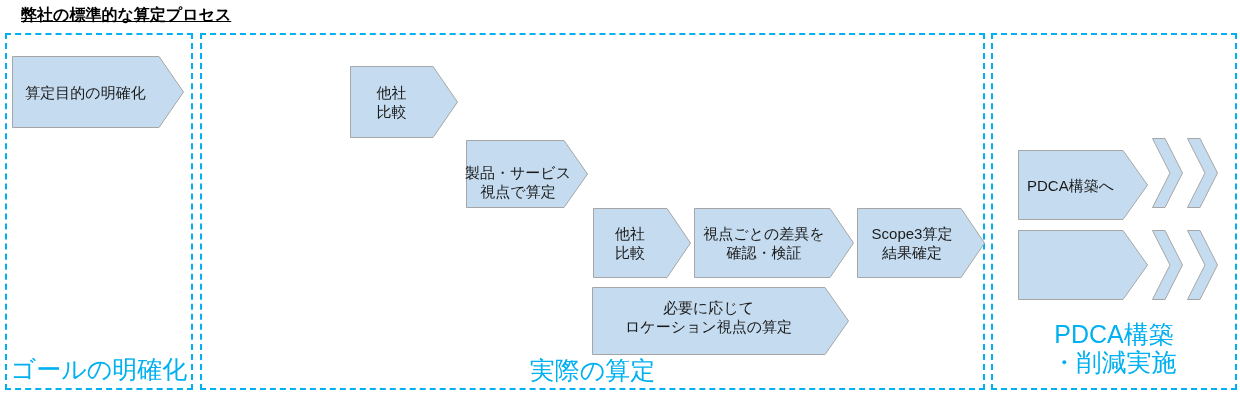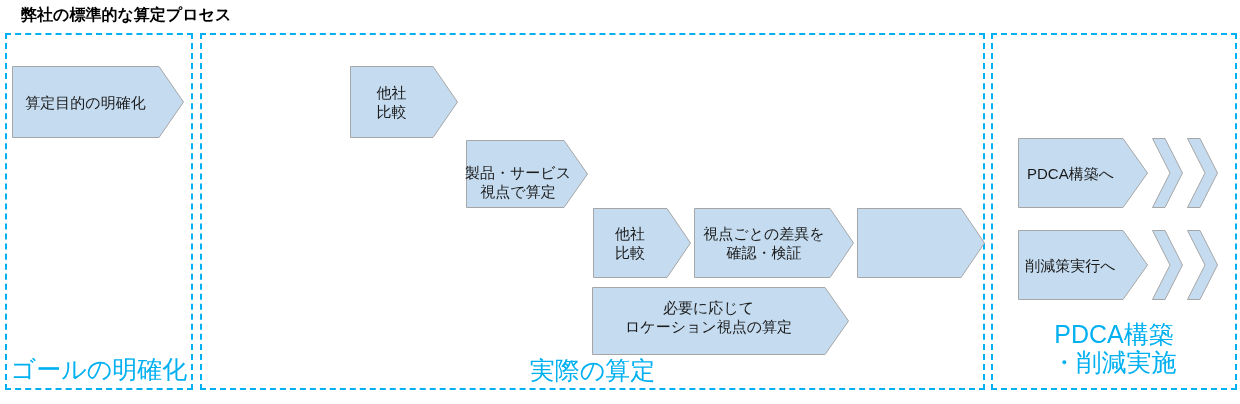--- a/index.html
+++ b/index.html
@@ -21,20 +21,21 @@
     overflow: hidden;
   }
   .page-title {
     position: absolute;
     left: 21px;
     top: 5px;
     font-size: 16px;
     font-weight: bold;
     color: #000000;
     white-space: nowrap;
+    text-decoration: underline;
   }
   .section-box {
     position: absolute;
     border: 2px dashed var(--accent);
     background: transparent;
   }
   .box-goal   { left: 5px;   top: 33px; width: 188px; height: 357px; }
   .box-actual { left: 200px; top: 33px; width: 785px; height: 357px; }
   .box-pdca   { left: 991px; top: 33px; width: 246px; height: 357px; }
   .section-label {
@@ -92,21 +93,21 @@
 <body>
 
 <div class="canvas">
 
   <div class="page-title">弊社の標準的な算定プロセス</div>
 
   <div class="section-box box-goal"></div>
   <div class="section-box box-actual"></div>
   <div class="section-box box-pdca"></div>
 
-  <div class="step" style="left:12px;top:66px;width:172px;height:72px">
+  <div class="step" style="left:12px;top:56px;width:172px;height:72px">
     <svg width="172" height="72" viewBox="0 0 172 72">
       <polygon points="0.5,0.5 147,0.5 171.5,36 147,71.5 0.5,71.5"></polygon>
     </svg>
     <div class="step-text" style="width:147px">
       <span class="line">算定目的の明確化</span>
       <span class="line"></span>
     </div>
   </div>
 
 
@@ -147,56 +148,56 @@
     <div class="step-text" style="width:140px">
       <span class="line">視点ごとの差異を</span>
       <span class="line">確認・検証</span>
     </div>
   </div>
 
   <div class="step" style="left:857px;top:208px;width:128px;height:70px">
     <svg width="128" height="70" viewBox="0 0 128 70">
       <polygon points="0.5,0.5 104,0.5 127.5,35 104,69.5 0.5,69.5"></polygon>
     </svg>
+    <div class="step-text" style="width:110px">
+      <span class="line">Scope3算定</span>
+      <span class="line">結果確定</span>
+    </div>
   </div>
 
   <div class="step" style="left:592px;top:287px;width:257px;height:60px">
     <svg width="257" height="68" viewBox="0 0 257 68">
       <polygon points="0.5,0.5 233,0.5 256.5,34 233,67.5 0.5,67.5"></polygon>
     </svg>
     <div class="step-text" style="width:233px">
       <span class="line">必要に応じて</span>
       <span class="line">ロケーション視点の算定</span>
     </div>
   </div>
 
-  <div class="step" style="left:1018px;top:138px;width:130px;height:70px">
+  <div class="step" style="left:1018px;top:150px;width:130px;height:70px">
     <svg width="130" height="70" viewBox="0 0 130 70">
       <polygon points="0.5,0.5 105,0.5 129.5,35 105,69.5 0.5,69.5"></polygon>
     </svg>
     <div class="step-text" style="width:105px">
       <span class="line">PDCA構築へ</span>
       <span class="line"></span>
     </div>
   </div>
   <svg class="chevron" style="left:1152px;top:138px" width="31" height="70" viewBox="0 0 31 70">
     <polygon points="0.5,0.5 13,0.5 30.5,35 13,69.5 0.5,69.5 18,35"></polygon>
   </svg>
   <svg class="chevron" style="left:1187px;top:138px" width="31" height="70" viewBox="0 0 31 70">
     <polygon points="0.5,0.5 13,0.5 30.5,35 13,69.5 0.5,69.5 18,35"></polygon>
   </svg>
 
   <div class="step" style="left:1018px;top:230px;width:130px;height:70px">
     <svg width="130" height="70" viewBox="0 0 130 70">
       <polygon points="0.5,0.5 105,0.5 129.5,35 105,69.5 0.5,69.5"></polygon>
     </svg>
-    <div class="step-text" style="width:105px">
-      <span class="line">削減策実行へ</span>
-      <span class="line"></span>
-    </div>
   </div>
   <svg class="chevron" style="left:1152px;top:230px" width="31" height="70" viewBox="0 0 31 70">
     <polygon points="0.5,0.5 13,0.5 30.5,35 13,69.5 0.5,69.5 18,35"></polygon>
   </svg>
   <svg class="chevron" style="left:1187px;top:230px" width="31" height="70" viewBox="0 0 31 70">
     <polygon points="0.5,0.5 13,0.5 30.5,35 13,69.5 0.5,69.5 18,35"></polygon>
   </svg>
 
   <div class="section-label label-goal">ゴールの明確化</div>
   <div class="section-label label-actual">実際の算定</div>

